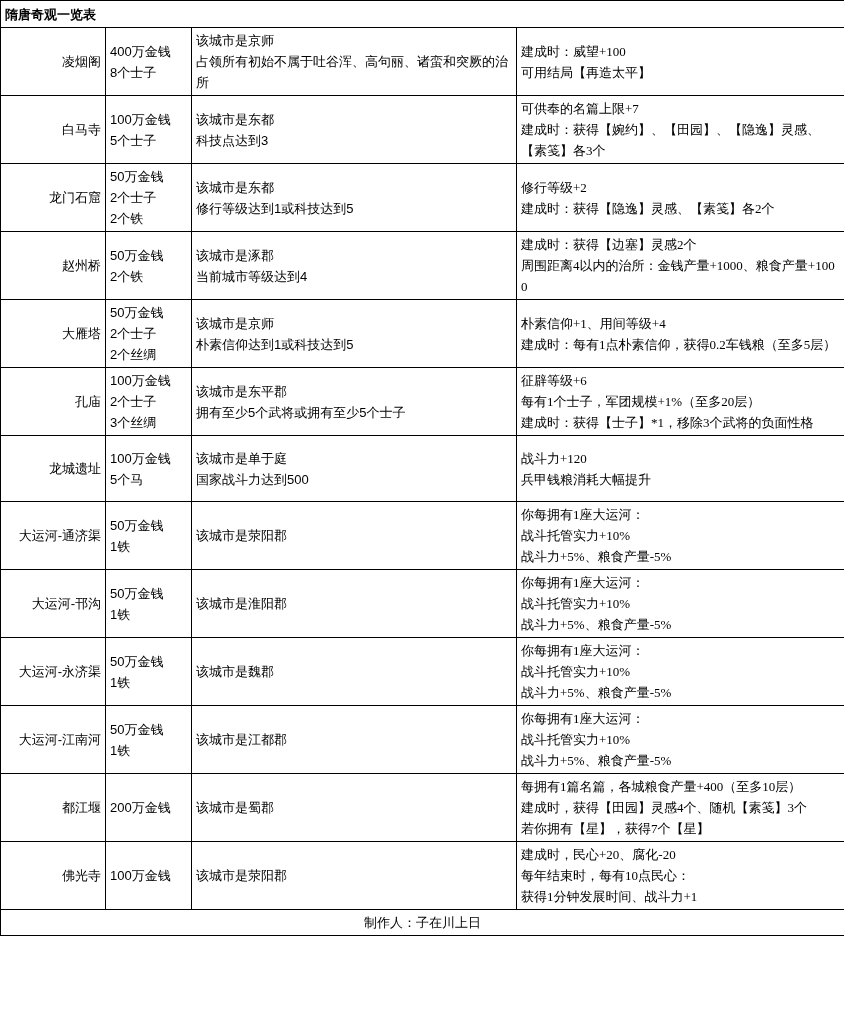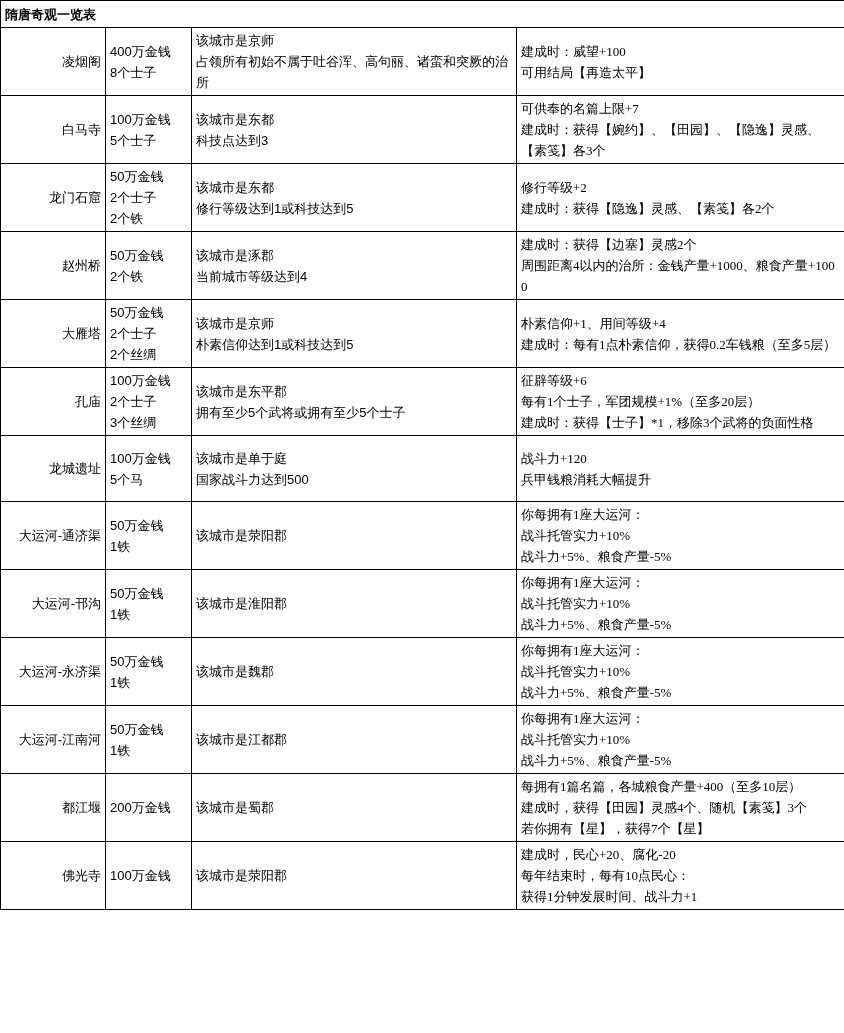--- a/index.html
+++ b/index.html
@@ -269,15 +269,18 @@
           </td>
     <td class="cell-prereq">
             <div class="line">该城市是荥阳郡</div>
           </td>
     <td class="cell-effect">
             <div class="line">建成时，民心+20、腐化-20</div>
             <div class="line">每年结束时，每有10点民心：</div>
             <div class="line">获得1分钟发展时间、战斗力+1</div>
           </td>
   </tr>
+        <tr class="footer-row">
+    <td colspan="4">制作人：子在川上日</td>
+  </tr>
       </tbody>
   </table>
 </div>
 
 </body></html>

